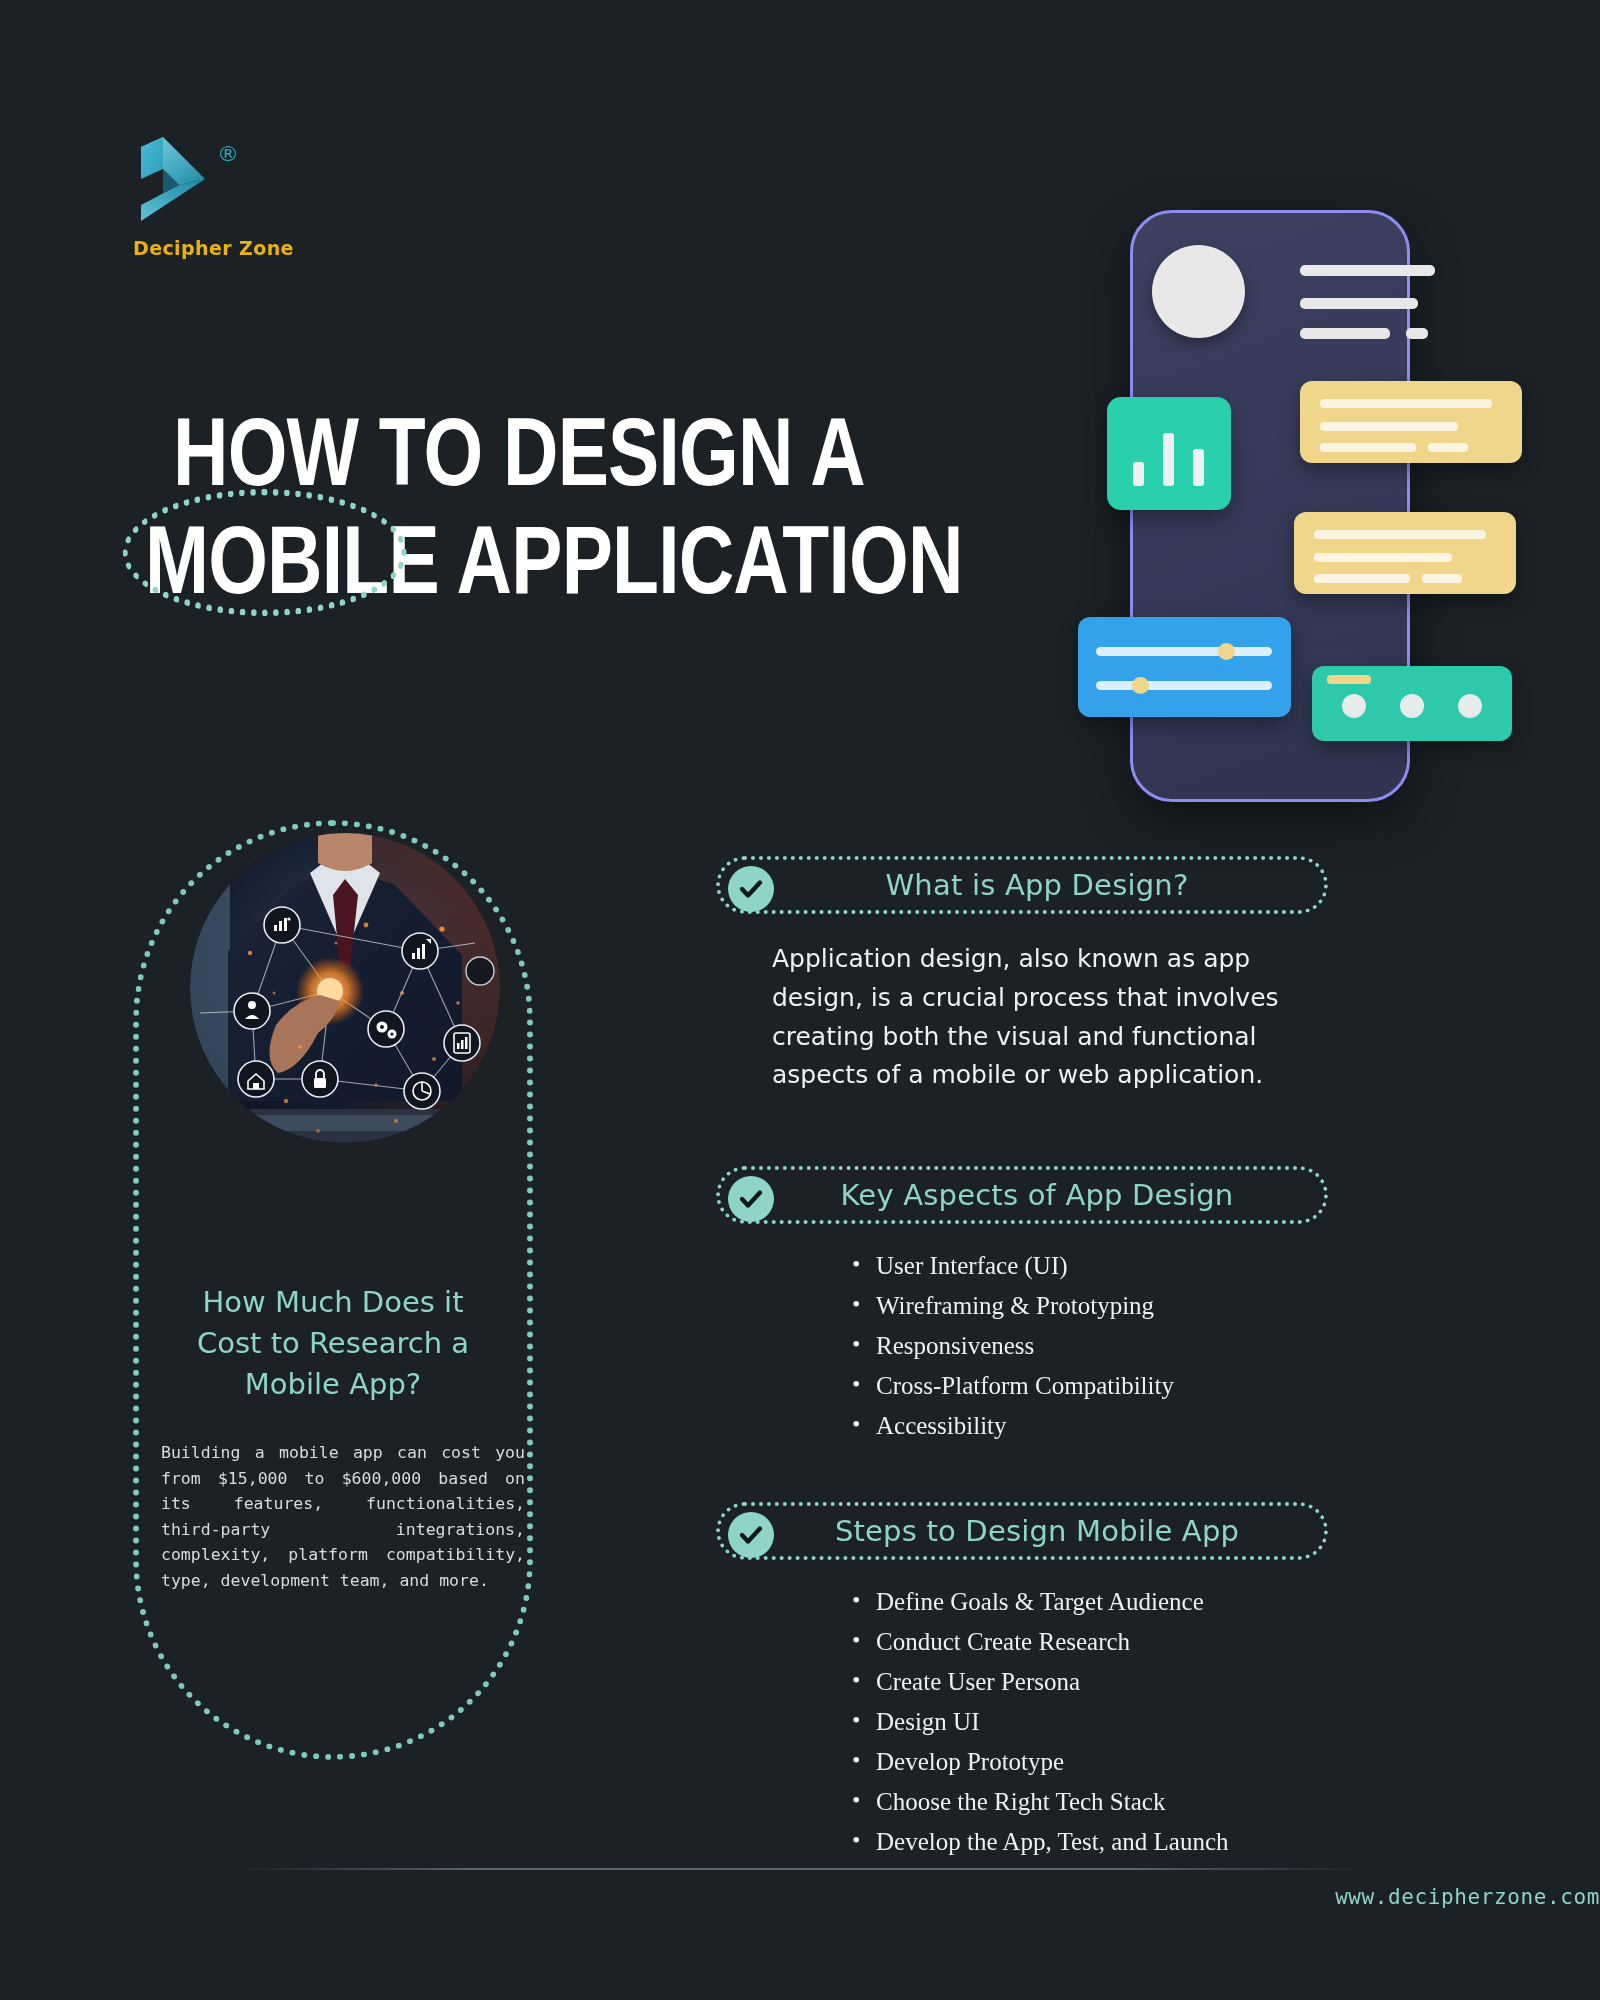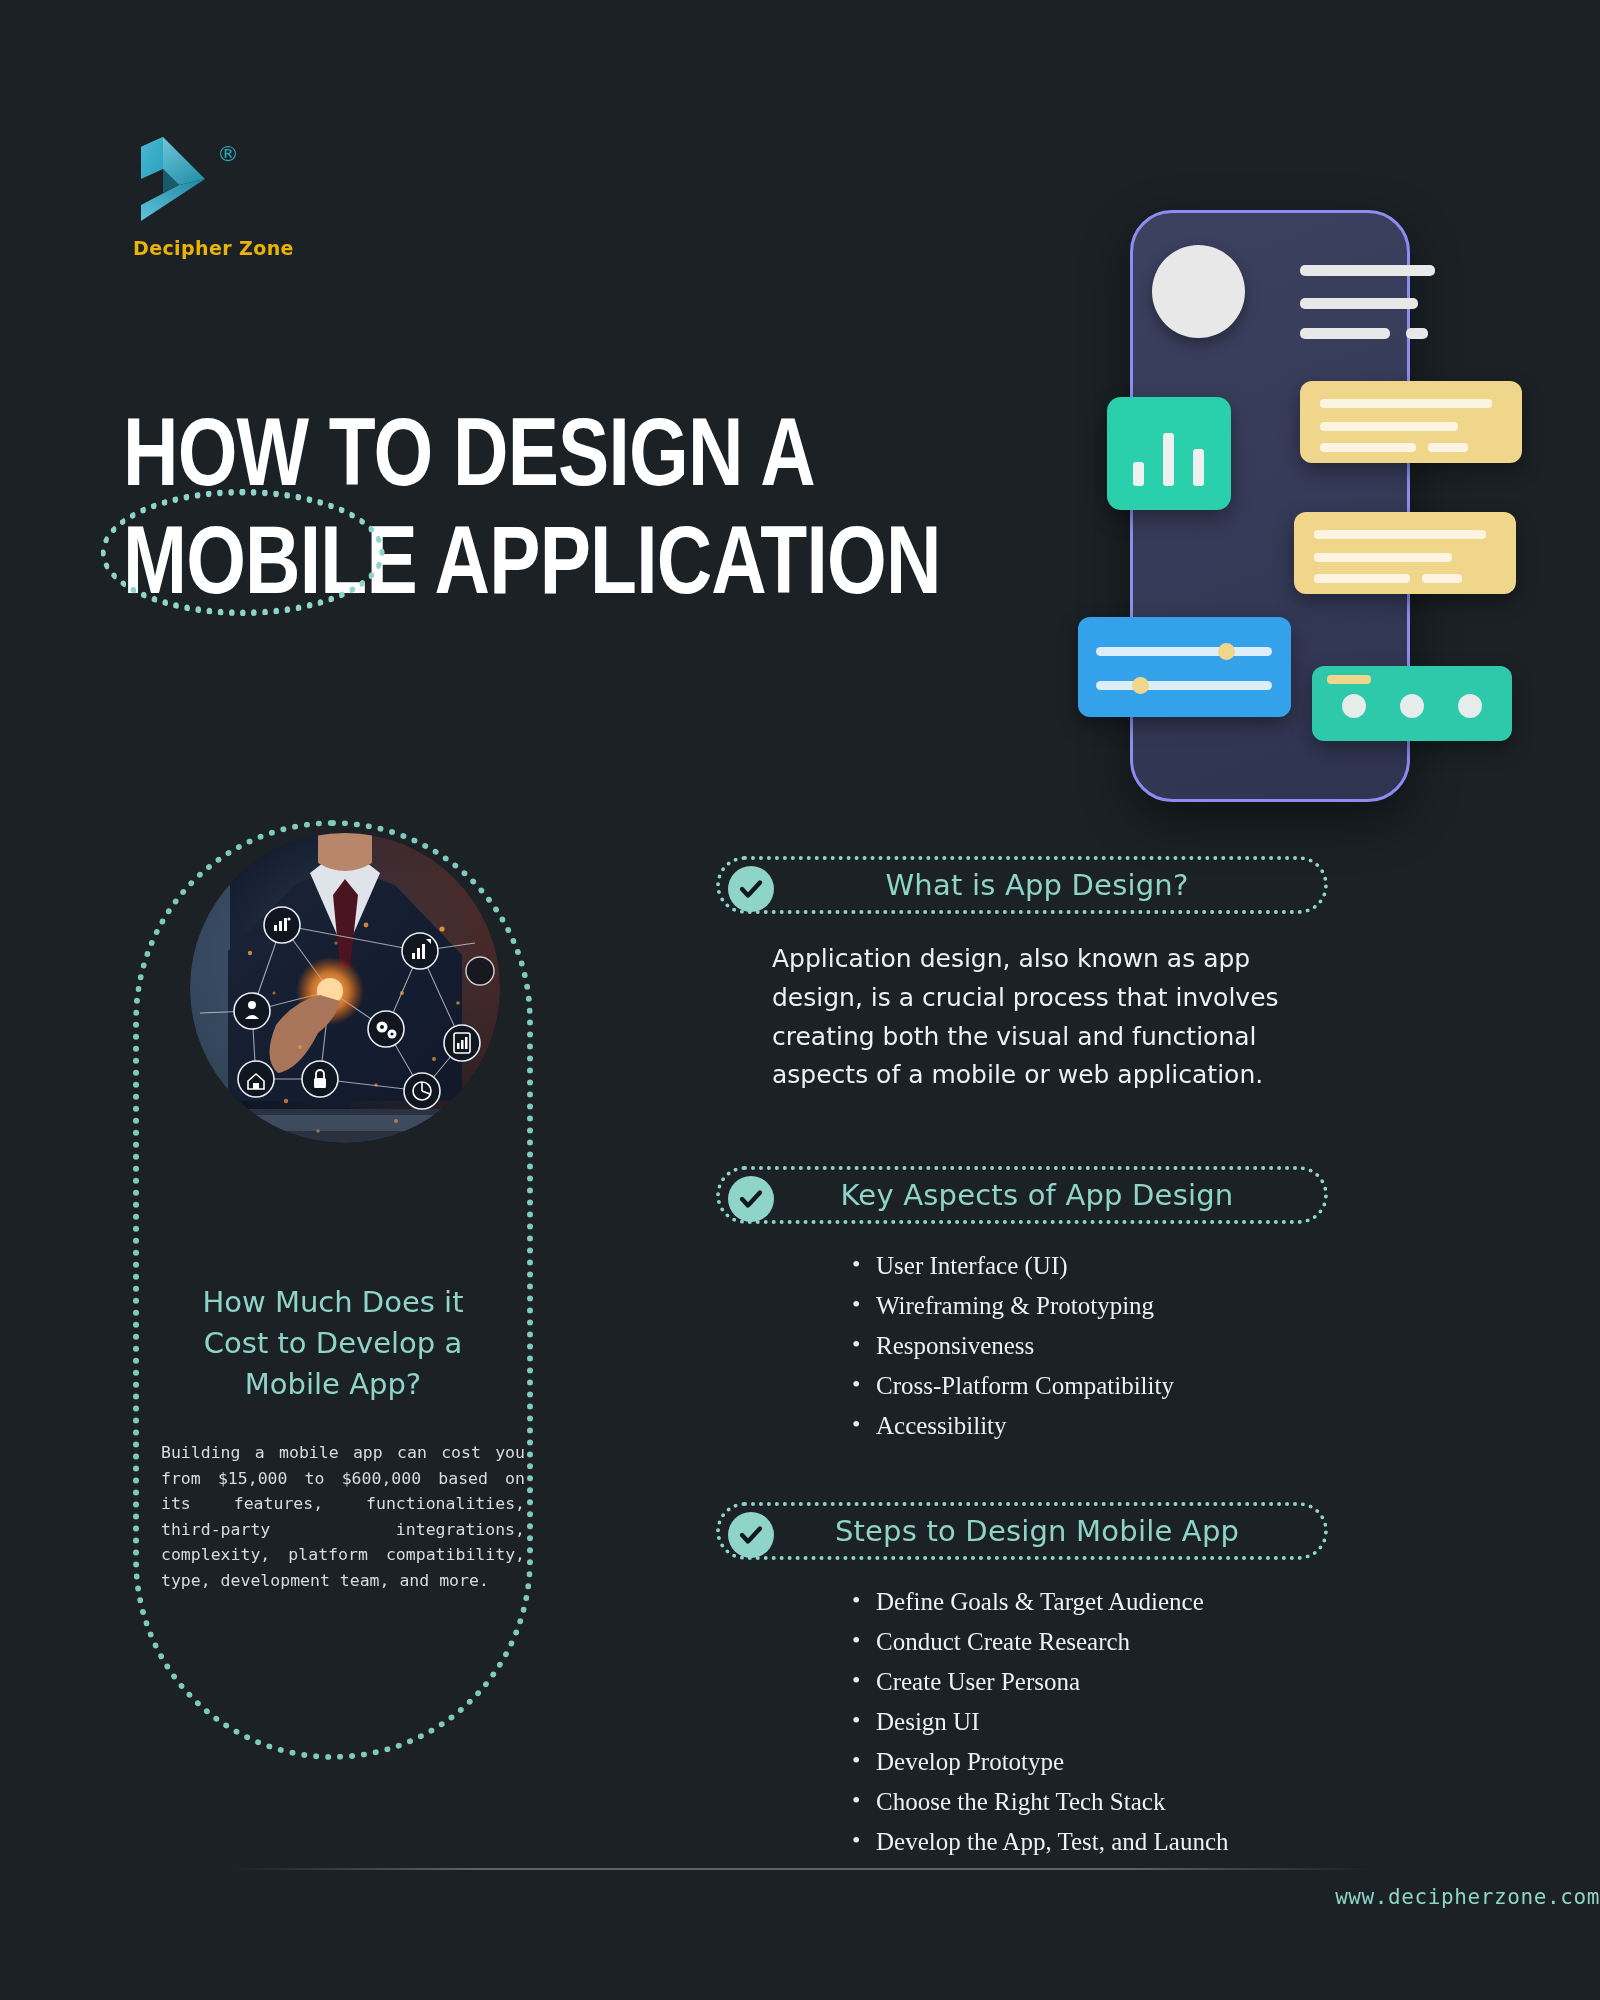--- a/index.html
+++ b/index.html
@@ -45,23 +45,24 @@
     font-size: 19px;
     font-weight: bold;
     letter-spacing: 0.4px;
     color: #eab308;
     font-family: "DejaVu Sans", sans-serif;
   }
 
   
   .title-wrap {
     position: absolute;
-    left: 123px;
+    left: 145px;
     top: 405px;
     width: 900px;
+    text-align: right;
   }
   .title-line {
     color: #ffffff;
     font-family: "Liberation Sans Narrow", "Liberation Sans", sans-serif;
     font-weight: bold;
     font-size: 96px;
     line-height: 0.98;
     letter-spacing: -1px;
     transform: scaleX(0.80);
     transform-origin: left center;
@@ -543,21 +544,21 @@
         <circle cx="146" cy="110" r="1.6" opacity=".6"></circle>
           <circle cx="244" cy="226" r="2" opacity=".7"></circle>
         <circle cx="84" cy="160" r="1.5" opacity=".6"></circle>
           <circle cx="206" cy="288" r="2" opacity=".6"></circle>
         <circle cx="128" cy="298" r="1.8" opacity=".55"></circle>
           <circle cx="290" cy="250" r="2" opacity=".6"></circle>
       </g>
     </svg>
   </div>
 
-  <div class="cost-title">How Much Does it Cost to Develop a Mobile App?</div>
+  <div class="cost-title">How Much Does it Cost to Research a Mobile App?</div>
   <div class="cost-body">Building a mobile app can cost you from $15,000 to $600,000 based on its features, functionalities, third-party integrations, complexity, platform compatibility, type, development team, and more.</div>
 
   <div class="section sec1">
     <div class="sec-header">
       <span class="check-badge">
         <svg width="26" height="26" viewBox="0 0 26 26">
           <path d="M4 13 L10 19.5 L22 6.5" fill="none" stroke="#12181b" stroke-width="4.4" stroke-linecap="round" stroke-linejoin="round"></path>
         </svg>
       </span>
       <span class="sec-title">What is App Design?</span>

